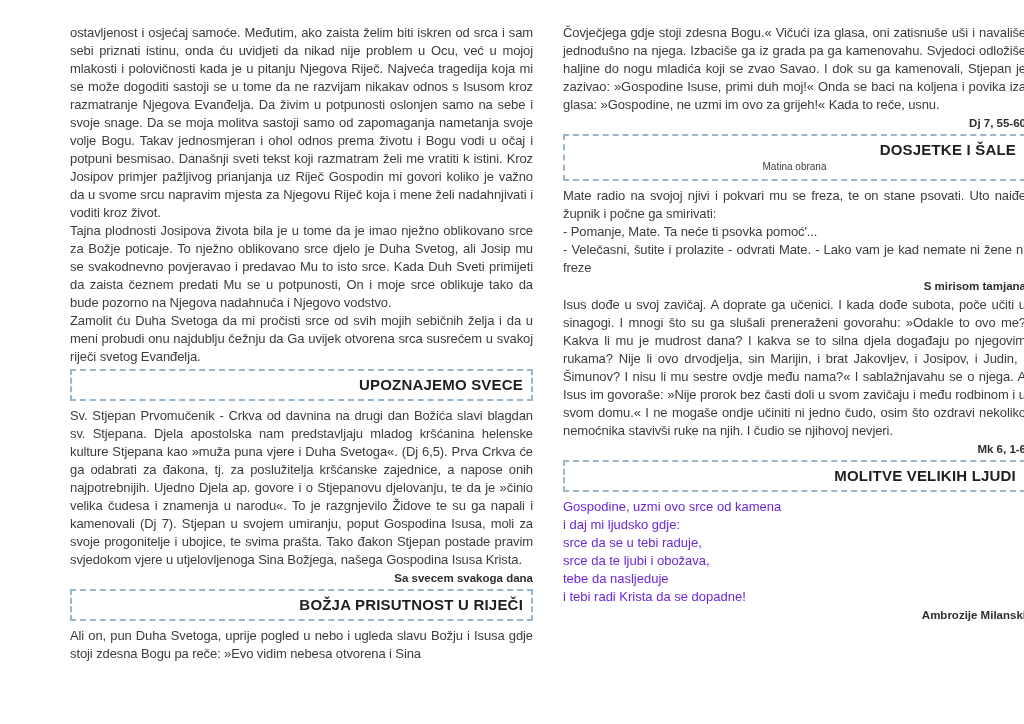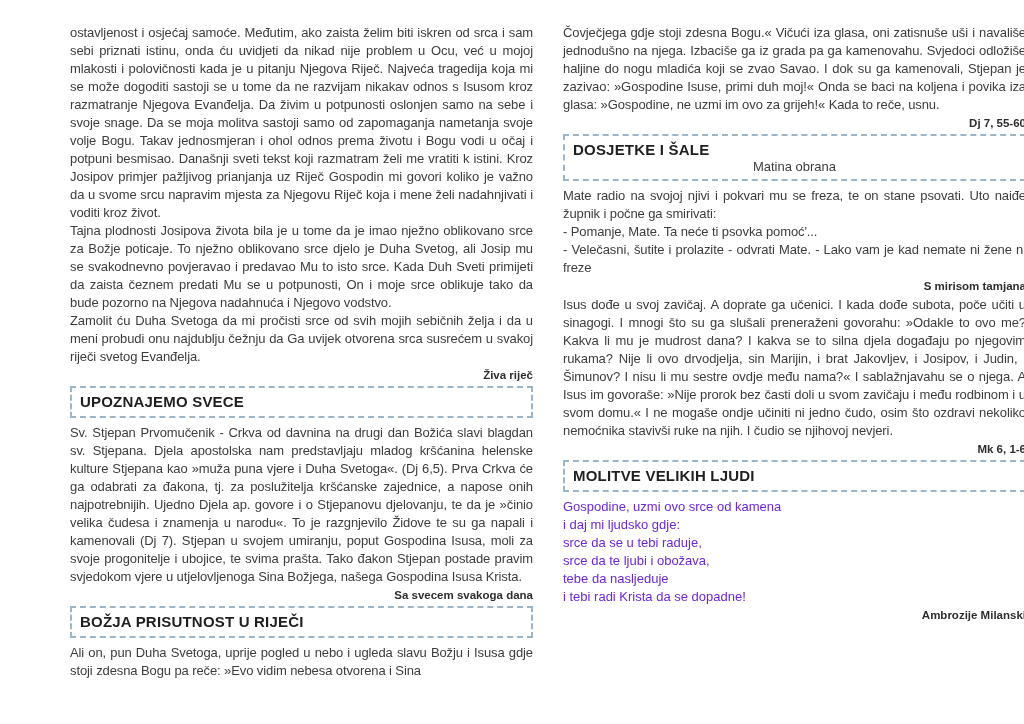--- a/index.html
+++ b/index.html
@@ -47,26 +47,26 @@
   .section-box {
     border: 2px dashed #9db5c8;
     margin: 3px 0 6px 0;
     padding: 4px 8px 5px 8px;
     background: #ffffff;
   }
   .section-title {
     font-size: 15px;
     font-weight: bold;
     color: #1f1f1f;
-    text-align: left;
+    text-align: right;
     line-height: 19px;
     letter-spacing: 0.2px;
   }
   .section-subtitle {
-    font-size: 13px;
+    font-size: 10px;
     color: #3d3d3d;
     text-align: center;
     line-height: 14px;
     margin-top: 1px;
   }
   .poem-line {
     font-size: 13px;
     line-height: 18px;
     color: #6d28d9;
     text-align: left;
@@ -78,21 +78,20 @@
 </head>
 <body>
 
 <div class="page">
   <div class="columns">
 
     <div class="col">
       <p class="body">ostavljenost i osjećaj samoće. Međutim, ako zaista želim biti iskren od srca i sam sebi priznati istinu, onda ću uvidjeti da nikad nije problem u Ocu, već u mojoj mlakosti i polovičnosti kada je u pitanju Njegova Riječ. Najveća tragedija koja mi se može dogoditi sastoji se u tome da ne razvijam nikakav odnos s Isusom kroz razmatranje Njegova Evanđelja. Da živim u potpunosti oslonjen samo na sebe i svoje snage. Da se moja molitva sastoji samo od zapomaganja nametanja svoje volje Bogu. Takav jednosmjeran i ohol odnos prema životu i Bogu vodi u očaj i potpuni besmisao. Današnji sveti tekst koji razmatram želi me vratiti k istini. Kroz Josipov primjer pažljivog prianjanja uz Riječ Gospodin mi govori koliko je važno da u svome srcu napravim mjesta za Njegovu Riječ koja i mene želi nadahnjivati i voditi kroz život.</p>
       <p class="body">Tajna plodnosti Josipova života bila je u tome da je imao nježno oblikovano srce za Božje poticaje. To nježno oblikovano srce djelo je Duha Svetog, ali Josip mu se svakodnevno povjeravao i predavao Mu to isto srce. Kada Duh Sveti primijeti da zaista čeznem predati Mu se u potpunosti, On i moje srce oblikuje tako da bude pozorno na Njegova nadahnuća i Njegovo vodstvo.</p>
       <p class="body">Zamolit ću Duha Svetoga da mi pročisti srce od svih mojih sebičnih želja i da u meni probudi onu najdublju čežnju da Ga uvijek otvorena srca susrećem u svakoj riječi svetog Evanđelja.</p>
-      <div class="sig">Živa riječ</div>
 
       <div class="section-box">
         <div class="section-title">UPOZNAJEMO SVECE</div>
       </div>
 
       <p class="body">Sv. Stjepan Prvomučenik - Crkva od davnina na drugi dan Božića slavi blagdan sv. Stjepana. Djela apostolska nam predstavljaju mladog kršćanina helenske kulture Stjepana kao »muža puna vjere i Duha Svetoga«. (Dj 6,5). Prva Crkva će ga odabrati za đakona, tj. za poslužitelja kršćanske zajednice, a napose onih najpotrebnijih. Ujedno Djela ap. govore i o Stjepanovu djelovanju, te da je »činio velika čudesa i znamenja u narodu«. To je razgnjevilo Židove te su ga napali i kamenovali (Dj 7). Stjepan u svojem umiranju, poput Gospodina Isusa, moli za svoje progonitelje i ubojice, te svima prašta. Tako đakon Stjepan postade pravim svjedokom vjere u utjelovljenoga Sina Božjega, našega Gospodina Isusa Krista.</p>
       <div class="sig">Sa svecem svakoga dana</div>
 
       <div class="section-box">
         <div class="section-title">BOŽJA PRISUTNOST U RIJEČI</div>

